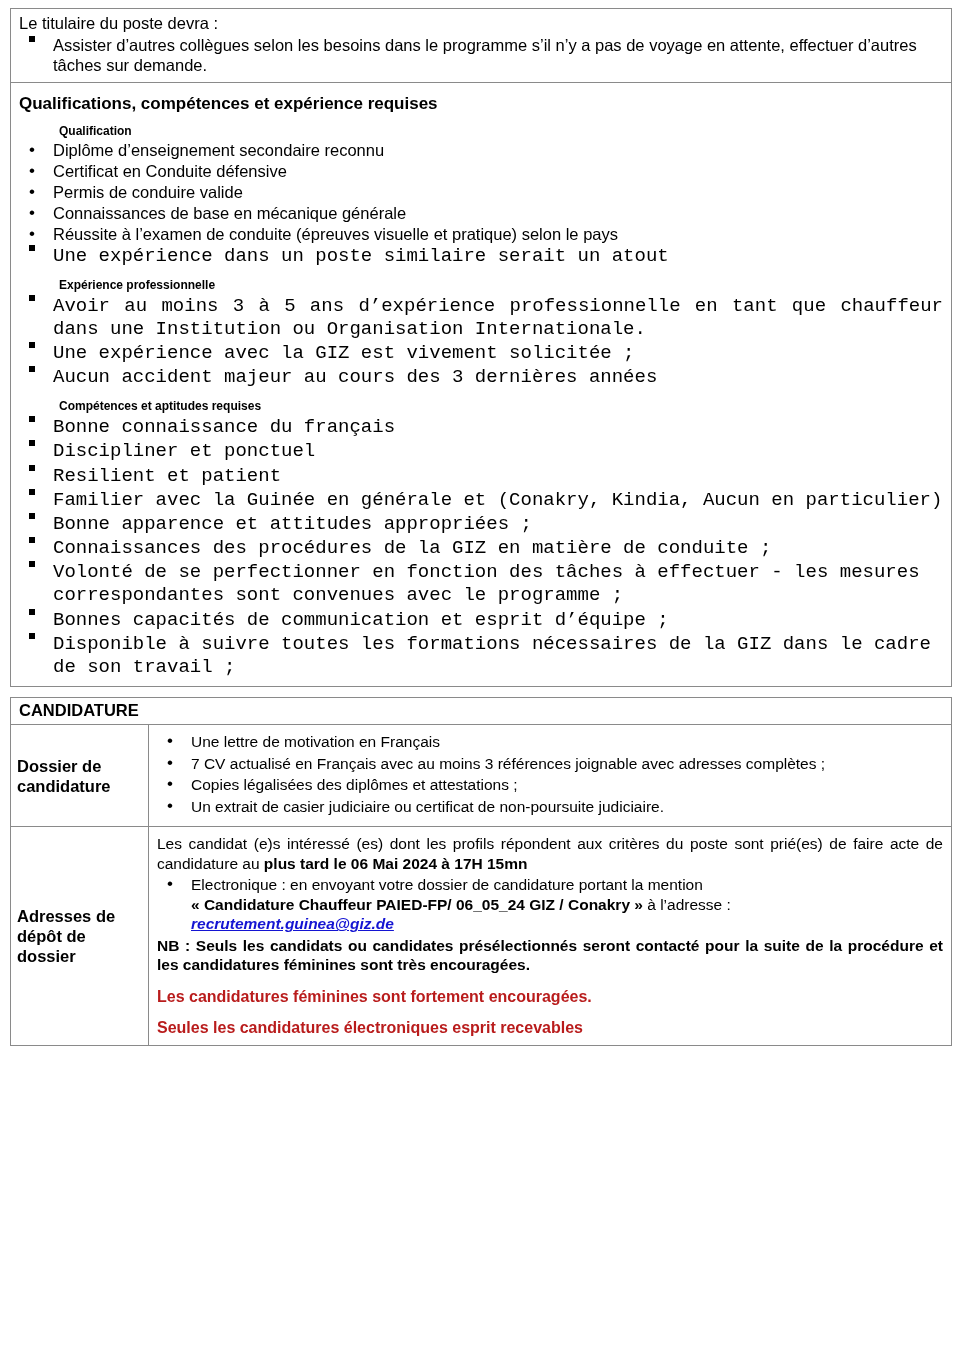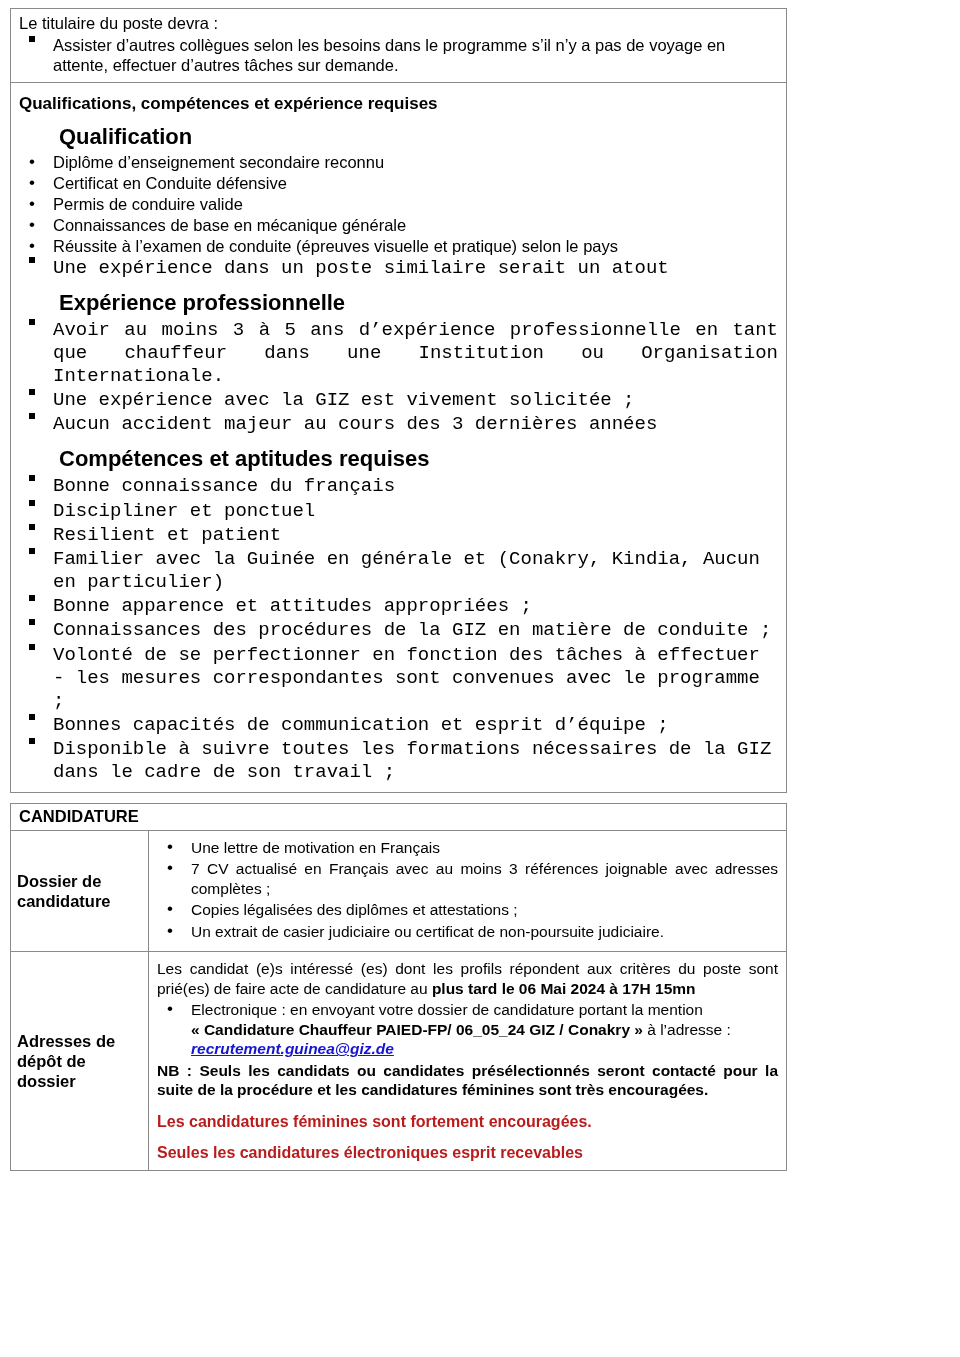--- a/index.html
+++ b/index.html
@@ -20,21 +20,21 @@
     width: 960px;
     height: 1357px;
     box-sizing: border-box;
     padding: 0;
   }
 
   
   .doc-table {
     border-collapse: collapse;
     table-layout: fixed;
-    width: 777px;
+    width: 942px;
     margin-left: 10px;
     border: 1.5px solid #8a8a8a;
   }
   .doc-table td {
     border: 1.5px solid #8a8a8a;
     vertical-align: top;
     padding: 0;
   }
 
   
@@ -93,21 +93,21 @@
   .serif {
     font-family: Liberation Mono, monospace;
     font-size: 19px;
     line-height: 1.22;
   }
   .justify { text-align: justify; }
 
   .sec-head {
     font-family: "Liberation Sans", sans-serif;
     font-weight: bold;
-    font-size: 22px;
+    font-size: 12px;
     margin: 4px 0 3px 0;
   }
   .sec-head.big { font-size: 17px; margin: 6px 0 10px 0; }
   .sec-head.indent { margin-left: 40px; }
 
   
   #table-candidature {
     margin-top: 10px;
   }
   #table-candidature td.label-col {

